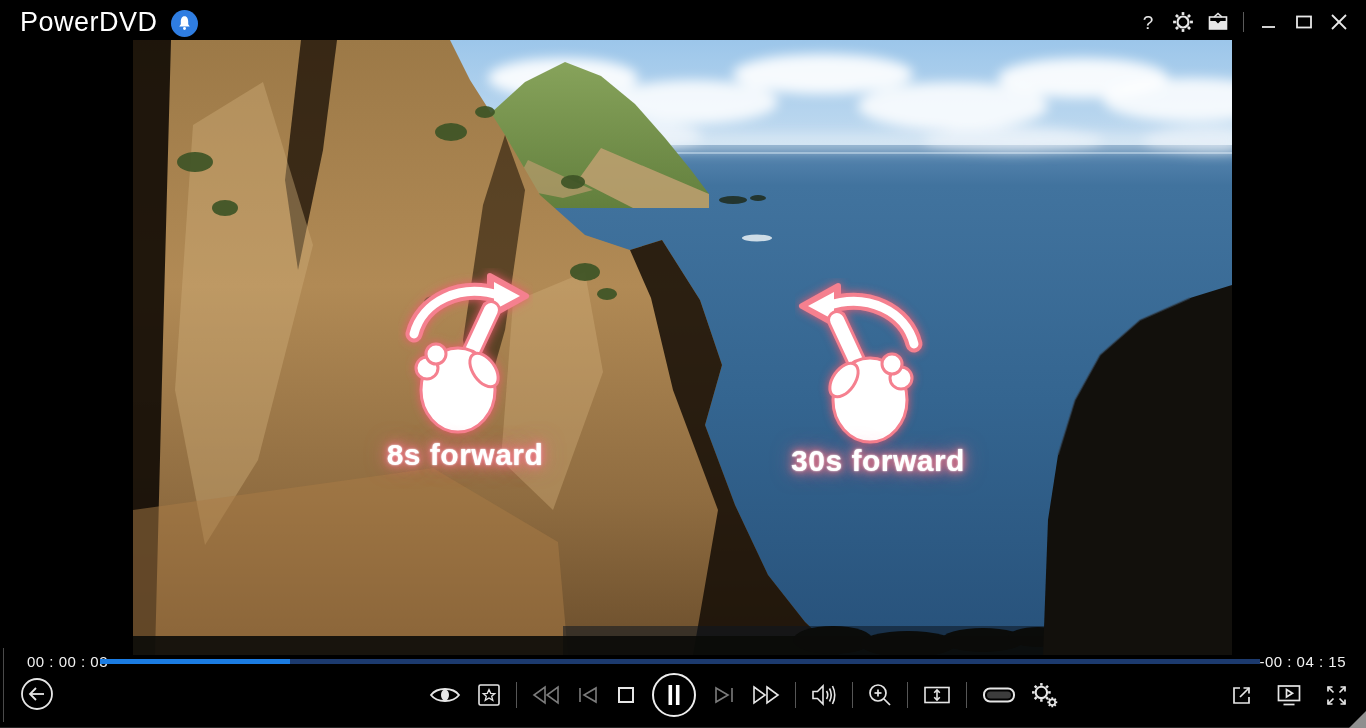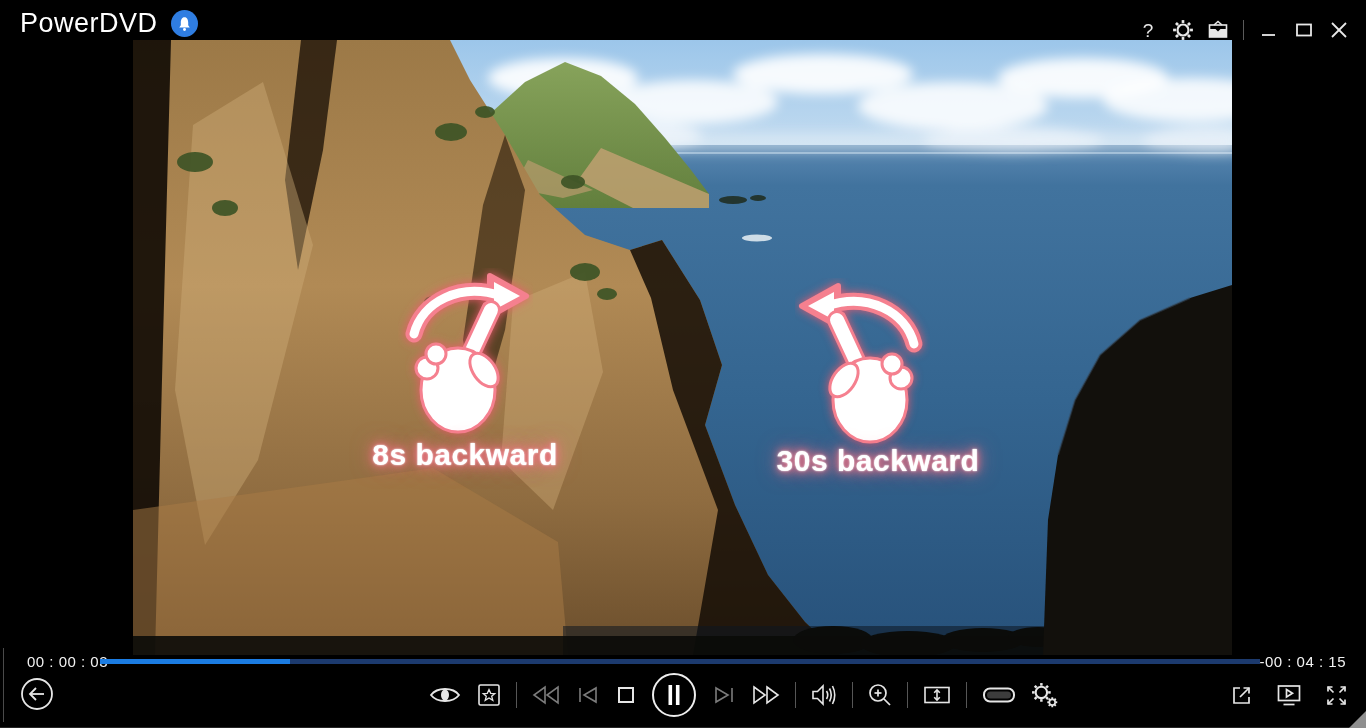--- a/index.html
+++ b/index.html
@@ -1,21 +1,21 @@
 <!DOCTYPE html>
 <html><head>
 <meta charset="utf-8">
 <style>
   html,body{margin:0;padding:0}
   body{
     width:1366px;height:728px;background:#000;position:relative;overflow:hidden;
     font-family:"Liberation Sans",sans-serif;-webkit-user-select:none;user-select:none;
   }
   
-  .titlebar{position:absolute;top:8px;left:0;width:1366px;height:44px;display:flex;z-index:30}
+  .titlebar{position:absolute;top:0;left:0;width:1366px;height:44px;display:flex;align-items:center;z-index:30}
   .app-title{color:#fff;font-size:27px;font-weight:300;margin-left:20px;letter-spacing:.5px}
   .bell-badge{width:27px;height:27px;border-radius:50%;background:#2f7de1;margin-left:13px;margin-top:2px;
     display:flex;align-items:center;justify-content:center;cursor:pointer}
   .titlebar-right{position:absolute;right:14px;top:0;height:44px;display:flex;align-items:center;gap:9px}
   .tb-btn{width:26px;height:26px;display:flex;align-items:center;justify-content:center;background:none;border:none;padding:0;cursor:pointer}
   .help-glyph{color:#e8e8e8;font-size:19px;font-weight:400;line-height:1}
   .tb-sep{width:1px;height:20px;background:#5a5a5a;margin:0 3px}
   
   .video-frame{position:absolute;left:133px;top:40px;width:1099px;height:615px;z-index:1}
   .video-frame svg{display:block}
@@ -198,21 +198,21 @@
       <polygon points="96,14 122,28 96,42" fill="#ffffff"></polygon>
       <line x1="66" y1="100" x2="93" y2="42" stroke="#f5808f" stroke-width="20" stroke-linecap="round"></line>
       <line x1="66" y1="100" x2="93" y2="42" stroke="#ffffff" stroke-width="14" stroke-linecap="round"></line>
       <ellipse cx="60" cy="122" rx="37" ry="42" fill="#ffffff" stroke="#f5808f" stroke-width="3"></ellipse>
       <circle cx="29" cy="100" r="11" fill="#ffffff" stroke="#f5808f" stroke-width="3"></circle>
       <circle cx="38" cy="86" r="10" fill="#ffffff" stroke="#f5808f" stroke-width="3"></circle>
       <ellipse cx="86" cy="102" rx="11" ry="19" fill="#ffffff" stroke="#f5808f" stroke-width="3" transform="rotate(-35 86 102)"></ellipse>
     </g>
   </svg>
 </div>
-<div class="gesture-label" style="left:465px;top:438px">8s backward</div>
+<div class="gesture-label" style="left:465px;top:438px">8s forward</div>
 
 <div class="gesture" style="left:795px;top:278px">
   <svg width="135" height="178" viewBox="0 0 135 178">
     <defs>
       <filter id="glowF" x="-40%" y="-40%" width="180%" height="180%">
         <feDropShadow dx="0" dy="0" stdDeviation="5" flood-color="#f2596e" flood-opacity="0.9"></feDropShadow>
       </filter>
     </defs>
     <g filter="url(#glowF)" transform="translate(135,0) scale(-1,1)">
       <path d="M16,66 C24,34 62,14 103,28" fill="none" stroke="#f5808f" stroke-width="17" stroke-linecap="round"></path>
@@ -221,21 +221,21 @@
       <polygon points="96,14 122,28 96,42" fill="#ffffff"></polygon>
       <line x1="66" y1="100" x2="93" y2="42" stroke="#f5808f" stroke-width="20" stroke-linecap="round"></line>
       <line x1="66" y1="100" x2="93" y2="42" stroke="#ffffff" stroke-width="14" stroke-linecap="round"></line>
       <ellipse cx="60" cy="122" rx="37" ry="42" fill="#ffffff" stroke="#f5808f" stroke-width="3"></ellipse>
       <circle cx="29" cy="100" r="11" fill="#ffffff" stroke="#f5808f" stroke-width="3"></circle>
       <circle cx="38" cy="86" r="10" fill="#ffffff" stroke="#f5808f" stroke-width="3"></circle>
       <ellipse cx="86" cy="102" rx="11" ry="19" fill="#ffffff" stroke="#f5808f" stroke-width="3" transform="rotate(-35 86 102)"></ellipse>
     </g>
   </svg>
 </div>
-<div class="gesture-label" style="left:878px;top:444px">30s backward</div>
+<div class="gesture-label" style="left:878px;top:444px">30s forward</div>
 
 <div class="left-edge-line"></div>
 <span class="time-text time-elapsed">00 : 00 : 03</span>
 <div class="seek-track" style="background: rgb(28, 58, 110);">
   <div class="seek-progress" style="width: 16.4%; background: rgb(27, 124, 226);"></div>
 </div>
 <span class="time-text time-remaining">-00 : 04 : 15</span>
 
 <button class="ctrl back-button">
   <svg width="34" height="34" viewBox="0 0 34 34" fill="none" stroke="#e6e6e6" stroke-width="1.8">

